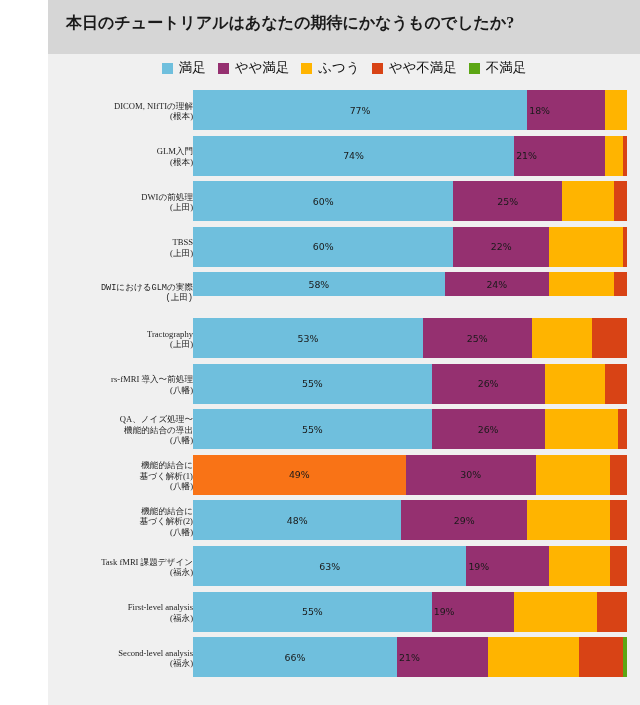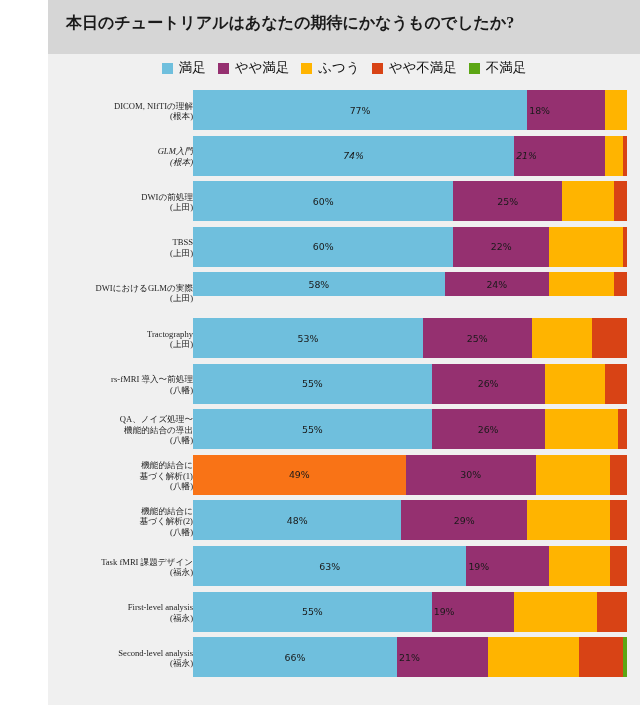--- a/index.html
+++ b/index.html
@@ -106,21 +106,21 @@
         <div class="bar" style="height: 40px;">
           <div class="seg" style="width: 77%; background: rgb(111, 191, 221);">
             <span class="seg-label">77%</span>
           </div>
           <div class="seg" style="width: 18%; background: rgb(149, 48, 112);">
             <span class="seg-label" style="position: absolute; left: 2px;">18%</span>
           </div>
           <div class="seg" style="width: 5%; background: rgb(255, 180, 0);"></div>
         </div>
       </div>
-      <div class="row" style="top: 47.6px; height: 56px; font-style: italic;">
+      <div class="row" style="top: 47.6px; height: 56px;">
         <div class="row-label" style="top: 10.5px;">
           <div>GLM入門</div>
           <div>(根本)</div>
         </div>
         <div class="bar" style="height: 40px;">
           <div class="seg" style="width: 74%; background: rgb(111, 191, 221);">
             <span class="seg-label">74%</span>
           </div>
           <div class="seg" style="width: 21%; background: rgb(149, 48, 112);">
             <span class="seg-label" style="position: absolute; left: 2px;">21%</span>
@@ -155,21 +155,21 @@
             <span class="seg-label">60%</span>
           </div>
           <div class="seg" style="width: 22%; background: rgb(149, 48, 112);">
             <span class="seg-label">22%</span>
           </div>
           <div class="seg" style="width: 17%; background: rgb(255, 180, 0);"></div>
           <div class="seg" style="width: 1%; background: rgb(216, 67, 21);"></div>
         </div>
       </div>
       <div class="row" style="top: 184.4px; height: 45.6px;">
-        <div class="row-label" style="top: 10.5px;">
+        <div class="row-label" style="top: 10.5px; font-family: Liberation Mono, monospace;">
           <div>DWIにおけるGLMの実際</div>
           <div>(上田)</div>
         </div>
         <div class="bar" style="height: 24px;">
           <div class="seg" style="width: 58%; background: rgb(111, 191, 221);">
             <span class="seg-label">58%</span>
           </div>
           <div class="seg" style="width: 24%; background: rgb(149, 48, 112);">
             <span class="seg-label">24%</span>
           </div>

